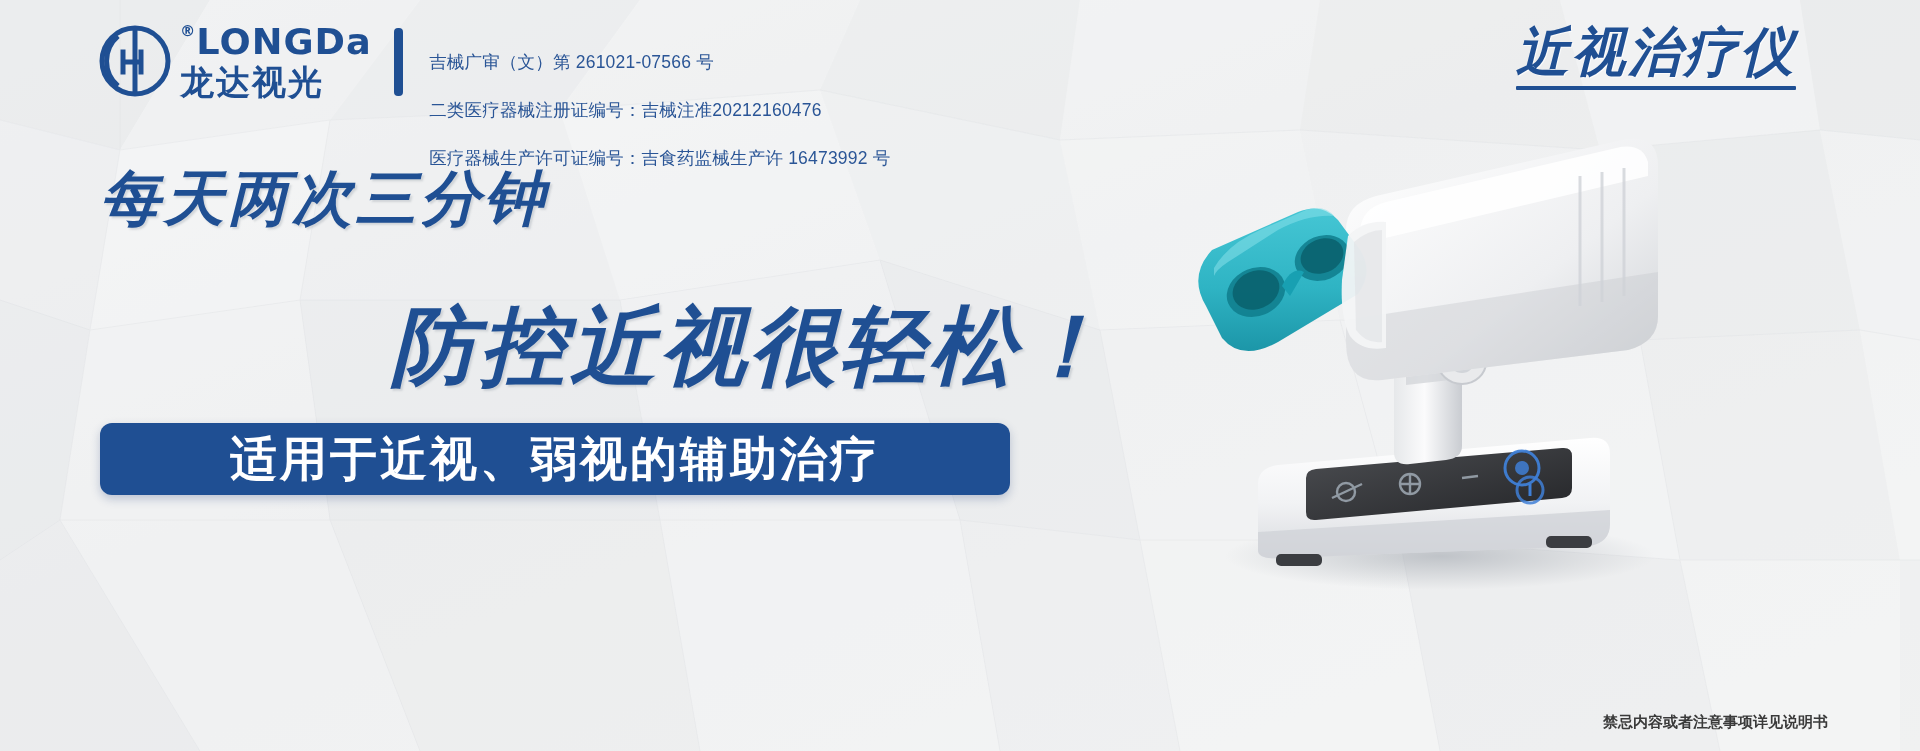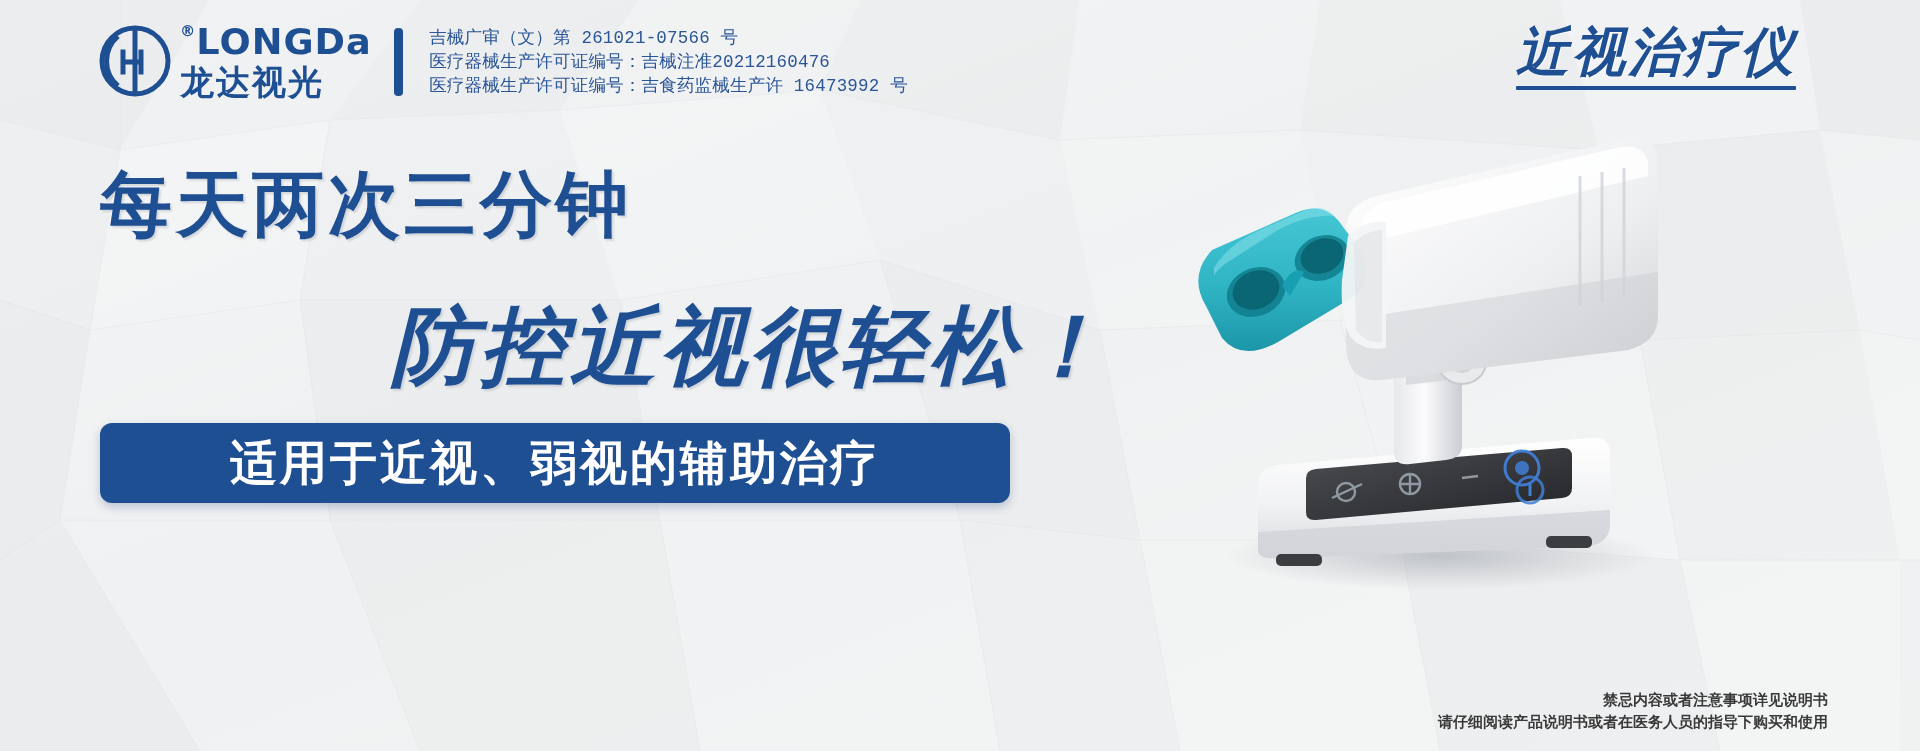--- a/index.html
+++ b/index.html
@@ -36,59 +36,60 @@
   .divider-bar{
     width:9px;height:68px;background:#1f4f93;border-radius:4px;
     margin:6px 26px 0 26px;
   }
   .cert-lines{
     display:flex;flex-direction:column;justify-content:center;
     padding-top:4px;
   }
   .cert-line{
     color:#2a5596;font-size:17.5px;line-height:24px;
-    font-family:Liberation Mono, monospace;letter-spacing:.2px;
+    font-family:Liberation Sans, sans-serif;letter-spacing:.2px;
     white-space:nowrap;
+    margin-top:24px;
   }
 
   
   .product-title-wrap{
     position:absolute;right:124px;top:24px;z-index:6;text-align:center;
   }
   .product-title{
     font-size:53px;font-weight:700;font-style:italic;color:#1f4f93;
     letter-spacing:3px;line-height:1.05;
     font-family:"DejaVu Sans",sans-serif;
     text-shadow:1px 1px 0 rgba(255,255,255,.7);
     white-space:nowrap;
   }
   .product-title-rule{
     height:4px;background:#1f4f93;margin-top:6px;border-radius:1px;
   }
 
   
   .headline1{
     position:absolute;left:100px;top:168px;z-index:5;
-    font-size:72px;font-weight:700;color:#1f4f93;
+    font-size:60px;font-weight:700;font-style:italic;color:#1f4f93;
     letter-spacing:4px;line-height:1;white-space:nowrap;
     font-family:"DejaVu Sans",sans-serif;
     text-shadow:2px 2px 2px rgba(120,130,145,.25);
   }
   .headline2{
     position:absolute;left:390px;top:285px;z-index:5;
     font-size:86px;font-weight:700;font-style:italic;color:#1f4f93;
     letter-spacing:4px;line-height:1;white-space:nowrap;
     font-family:"DejaVu Sans",sans-serif;
     text-shadow:2px 2px 2px rgba(120,130,145,.25);
     margin-top:18px;
   }
 
   
   .cta-bar{
-    position:absolute;left:100px;top:423px;width:910px;height:80px;z-index:5;
+    position:absolute;left:100px;top:423px;width:910px;height:72px;z-index:5;
     background:#1f4f93;border-radius:12px;
     display:flex;align-items:center;justify-content:center;
     box-shadow:0 4px 10px rgba(30,60,120,.25);
   }
   .cta-text{
     color:#ffffff;font-size:47px;font-weight:700;letter-spacing:3px;
     font-family:"DejaVu Sans",sans-serif;white-space:nowrap;
   }
 
   
@@ -188,21 +189,21 @@
           <span class="logo-reg">®</span><span>LONGDa</span>
         </div>
         <div class="logo-cn">龙达视光</div>
       </div>
     </div>
 
     <div class="divider-bar"></div>
 
     <div class="cert-lines">
       <div class="cert-line">吉械广审（文）第 261021-07566 号</div>
-      <div class="cert-line">医疗器械生产许可证编号：吉械注准20212160476</div>
+      <div class="cert-line">二类医疗器械注册证编号：吉械注准20212160476</div>
       <div class="cert-line">医疗器械生产许可证编号：吉食药监械生产许 16473992 号</div>
     </div>
   </div>
 
   <div class="product-title-wrap">
     <div class="product-title">近视治疗仪</div>
     <div class="product-title-rule"></div>
   </div>
 
   <div class="headline1">每天两次三分钟</div>
@@ -303,16 +304,15 @@
                Q198,134 168,150 L118,182 Q106,190 104,196 Z" fill="#86e0e9" opacity="0.55"></path>
 
       <path d="M238,156 Q254,140 276,142 L276,268 Q252,272 240,256
                Q230,238 232,200 Z" fill="#f3f4f6" opacity="0.95"></path>
       <path d="M244,162 Q258,150 272,150 L272,262 Q256,264 246,250 Z" fill="#dfe1e5" opacity="0.6"></path>
     </svg>
   </div>
 
   <div class="disclaimer">
     <div class="disclaimer-line">禁忌内容或者注意事项详见说明书</div>
-    <div class="disclaimer-line">请仔细阅读产品说明书或者在医务人员的指导下购买和使用</div>
   </div>
 
 </div>
 
 </body></html>

